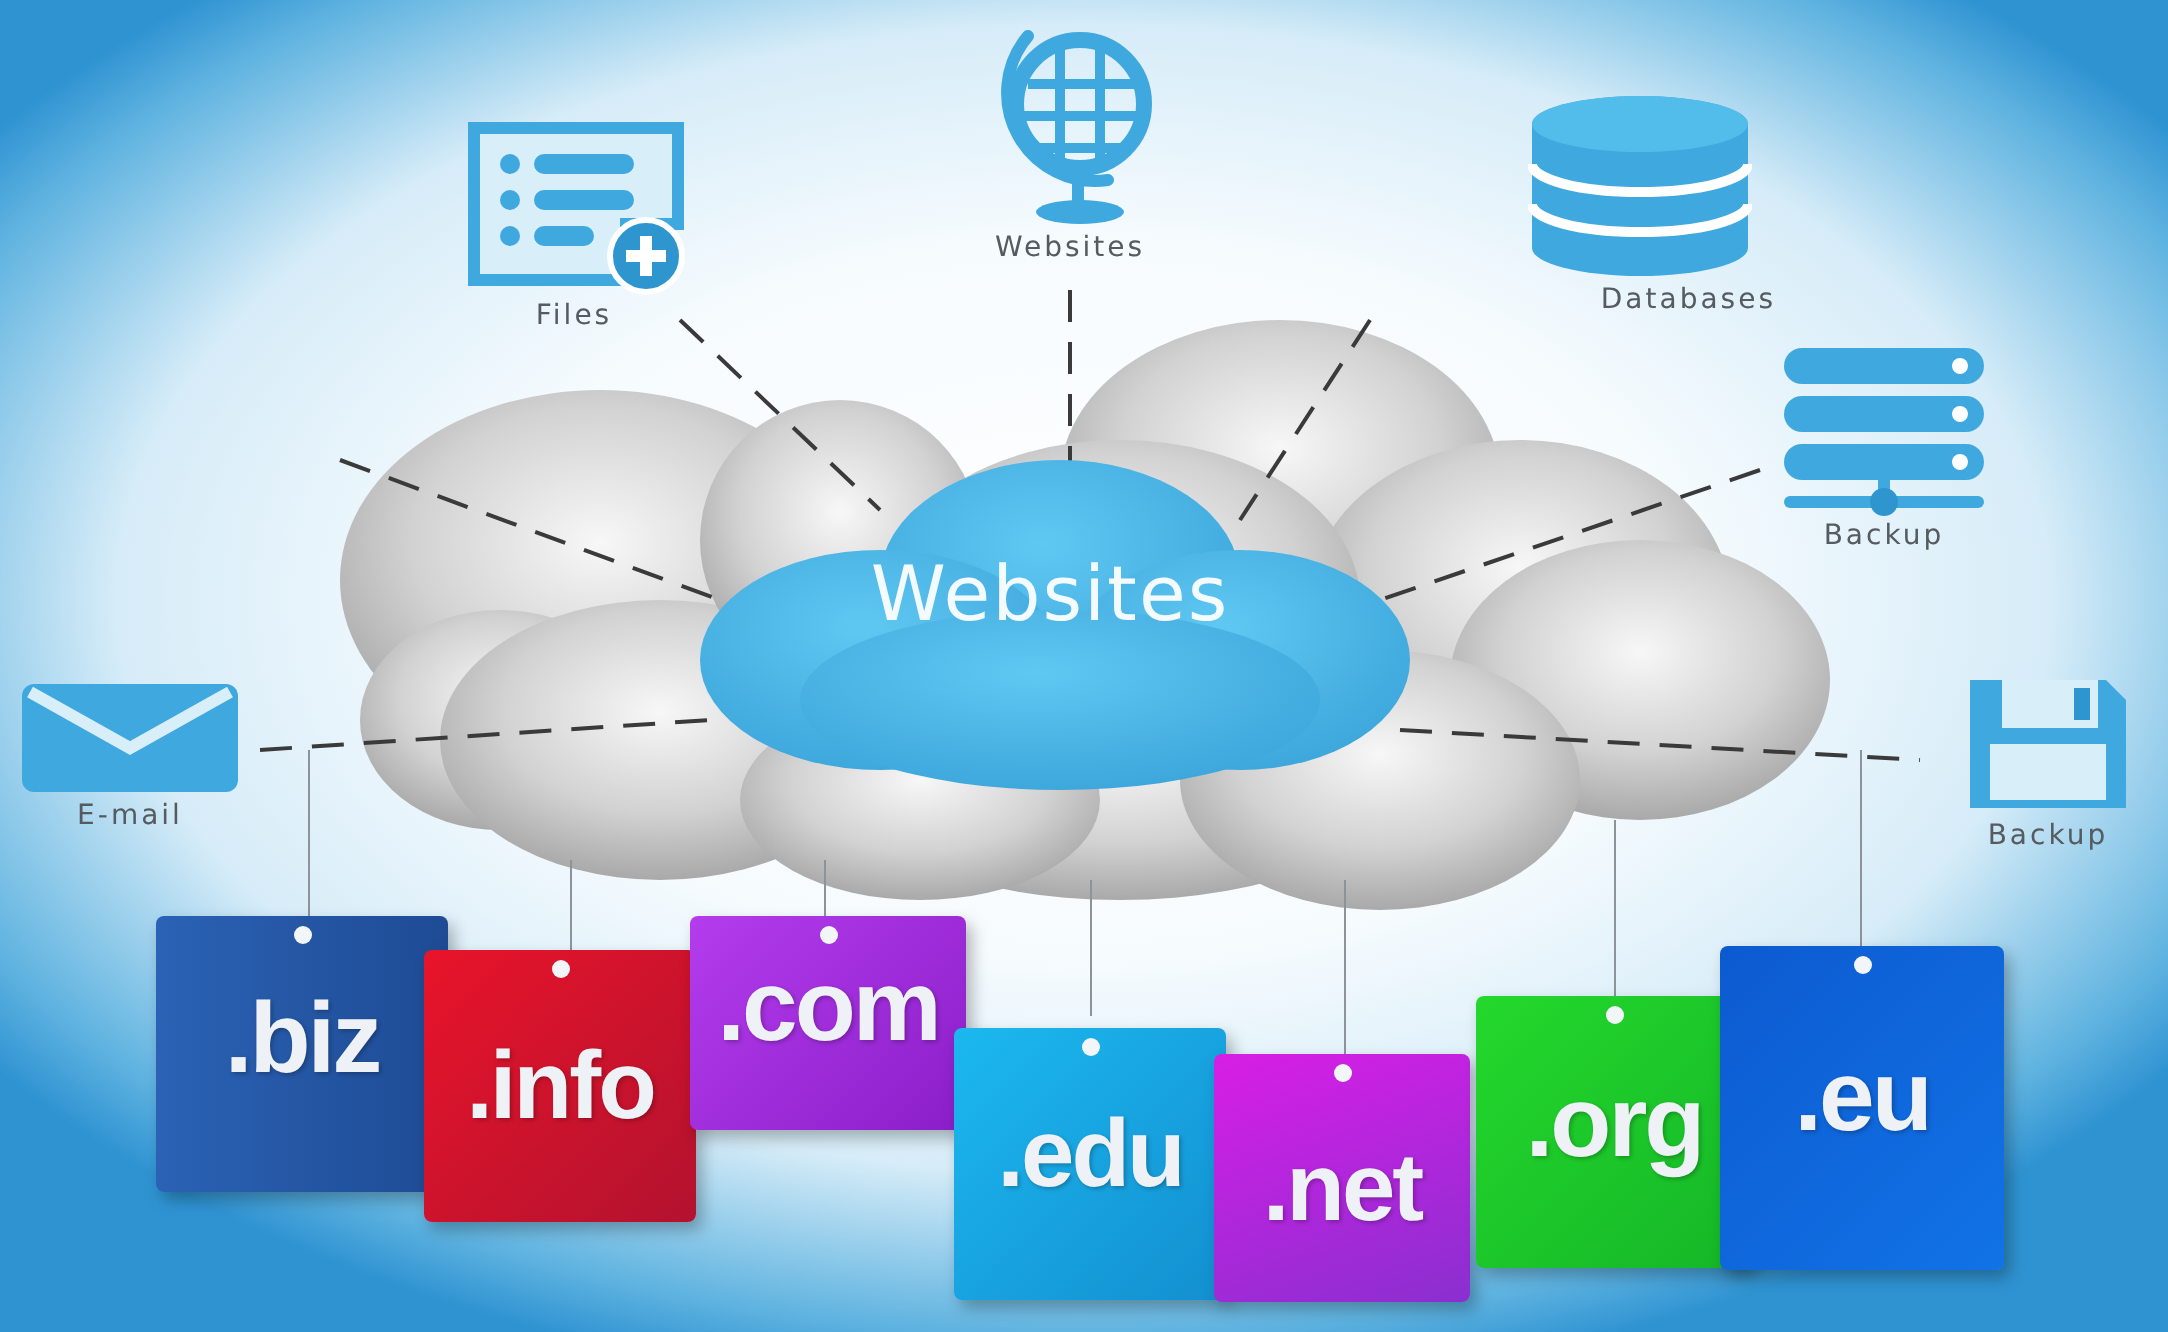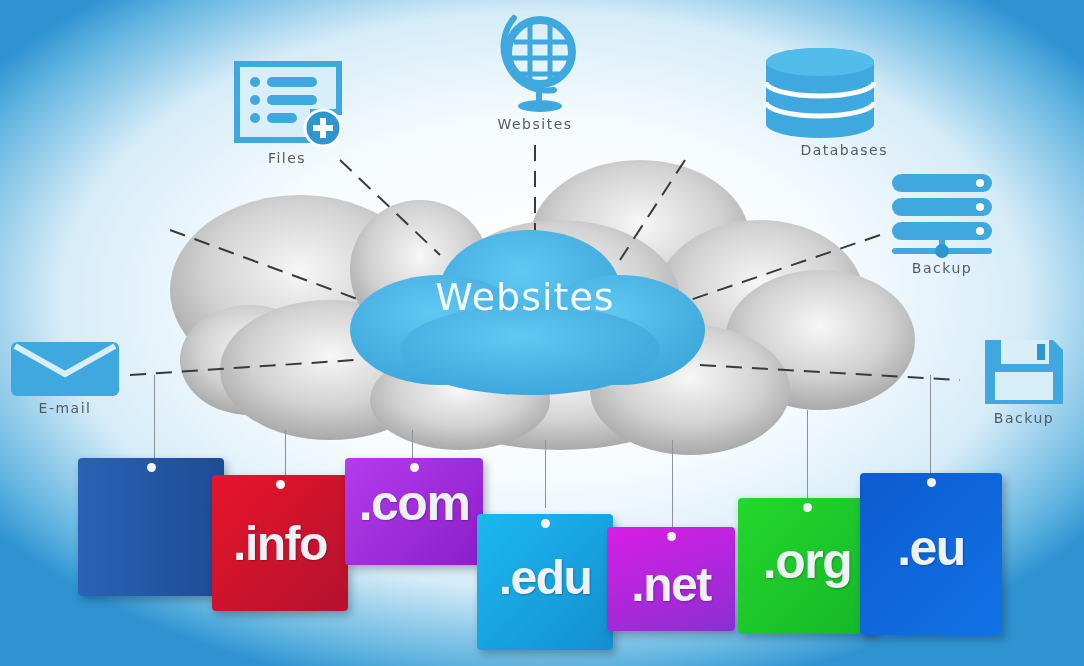--- a/index.html
+++ b/index.html
@@ -140,34 +140,35 @@
   <div class="string" style="left:154px;top:375px;height:85px;"></div>
   <div class="string" style="left:285px;top:430px;height:50px;"></div>
   <div class="string" style="left:412px;top:430px;height:35px;"></div>
   <div class="string" style="left:545px;top:440px;height:68px;"></div>
   <div class="string" style="left:672px;top:440px;height:92px;"></div>
   <div class="string" style="left:807px;top:410px;height:95px;"></div>
   <div class="string" style="left:930px;top:375px;height:105px;"></div>
 
   <div class="tag" style="left:78px;top:458px;width:146px;height:138px;background:linear-gradient(90deg,#2b62b5,#1e4b94);">
     <div class="hole"></div>
+    <span style="font-size:50px;margin-top:-16px;">.biz</span>
   </div>
   <div class="tag" style="left:212px;top:475px;width:136px;height:136px;background:linear-gradient(135deg,#e8142a,#b3122f);">
     <div class="hole"></div>
     <span style="font-size:48px;">.info</span>
   </div>
   <div class="tag" style="left:345px;top:458px;width:138px;height:107px;background:linear-gradient(135deg,#b43cec,#8b1ec9);">
     <div class="hole"></div>
     <span style="font-size:50px;margin-top:-18px;">.com</span>
   </div>
   <div class="tag" style="left:477px;top:490px;width:136px;height:136px;background:linear-gradient(135deg,#1cb8f0,#138fd0);margin-top:24px;">
     <div class="hole"></div>
     <span style="font-size:48px;margin-top:-10px;">.edu</span>
   </div>
-  <div class="tag" style="left:607px;top:527px;width:128px;height:104px;background:linear-gradient(160deg,#d81ee6,#8a2fd0);">
+  <div class="tag" style="left:607px;top:527px;width:128px;height:124px;background:linear-gradient(160deg,#d81ee6,#8a2fd0);">
     <div class="hole"></div>
     <span style="font-size:48px;margin-top:10px;">.net</span>
   </div>
   <div class="tag" style="left:738px;top:498px;width:138px;height:136px;background:linear-gradient(135deg,#24d82c,#15b628);align-items:center;">
     <div class="hole"></div>
     <span style="font-size:50px;margin-top:-10px;">.org</span>
   </div>
   <div class="tag" style="left:860px;top:473px;width:142px;height:162px;background:linear-gradient(135deg,#0d5ad0,#1173e6);">
     <div class="hole"></div>
     <span style="font-size:50px;margin-top:-12px;">.eu</span>

